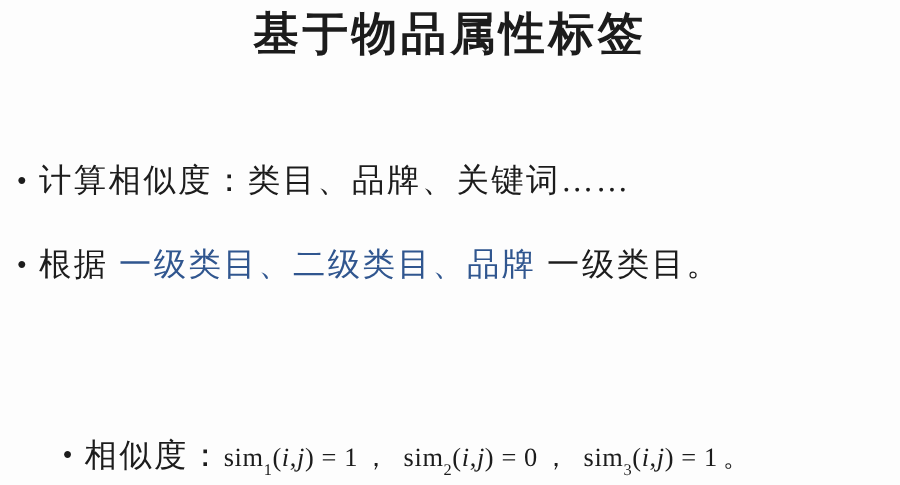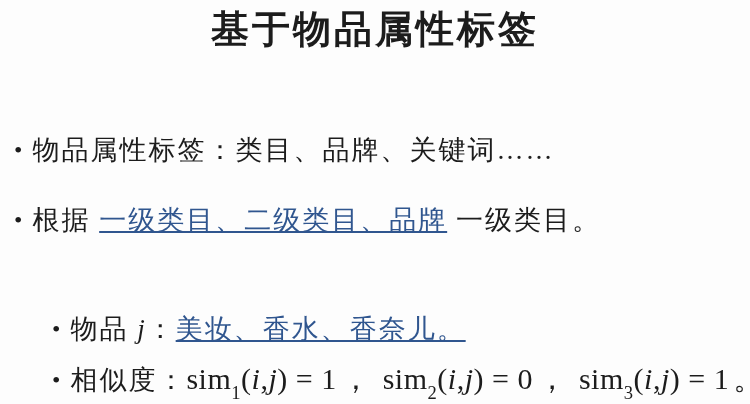--- a/index.html
+++ b/index.html
@@ -37,28 +37,28 @@
   }
   .lv1{left:14px;}
   .lv2{left:52px;}
   .marker{
     display:inline-block;
     margin-right:10px;
     font-size:24px;
     vertical-align:1px;
   }
   .seg{letter-spacing:2px;}
-  .blue{color:var(--accent-blue);text-decoration:underline;}
+  .blue{color:var(--accent-blue);}
   .mathit{
     font-style:italic;
     letter-spacing:0;
     margin-right:2px;
   }
   .math{
-    font-size:30px;
+    font-size:22px;
     letter-spacing:0.5px;
     font-family:Liberation Serif, serif;
   }
   .math i{font-style:italic;}
   .math sub{
     font-size:0.62em;
     line-height:0;
     position:relative;
     bottom:-0.18em;
   }
@@ -69,29 +69,26 @@
   .sep.last{margin-right:0;}
 </style>
 </head>
 <body>
 
 <div class="slide">
 
   <div class="title">基于物品属性标签</div>
 
   <div class="line lv1" style="top:131px">
-    <span class="marker">•</span><span class="seg">物品属性标签：类目、品牌、关键词……</span>
+    <span class="marker">•</span><span class="seg">计算相似度：类目、品牌、关键词……</span>
   </div>
 
   <div class="line lv1" style="top:201px">
     <span class="marker">•</span><span class="seg">根据 </span><span class="seg blue">一级类目、二级类目、品牌</span><span class="seg"> 一级类目。</span>
   </div>
 
 
-  <div class="line lv2" style="top:310px">
-    <span class="marker">•</span><span class="seg">物品 </span><span class="seg mathit">j</span><span class="seg">：</span><span class="seg blue">美妆、香水、香奈儿。</span>
-  </div>
 
   <div class="line lv2" style="top:360px">
     <span class="marker">•</span><span class="seg">相似度：</span><span class="math"><span>sim</span><sub>1</sub><span>(</span><i>i</i><span>,</span><i>j</i><span>)</span><span> = 1</span><span class="sep">，</span></span><span class="math"><span>sim</span><sub>2</sub><span>(</span><i>i</i><span>,</span><i>j</i><span>)</span><span> = 0</span><span class="sep">，</span></span><span class="math"><span>sim</span><sub>3</sub><span>(</span><i>i</i><span>,</span><i>j</i><span>)</span><span> = 1</span><span class="sep last">。</span></span>
   </div>
 
 </div>
 
 </body></html>

